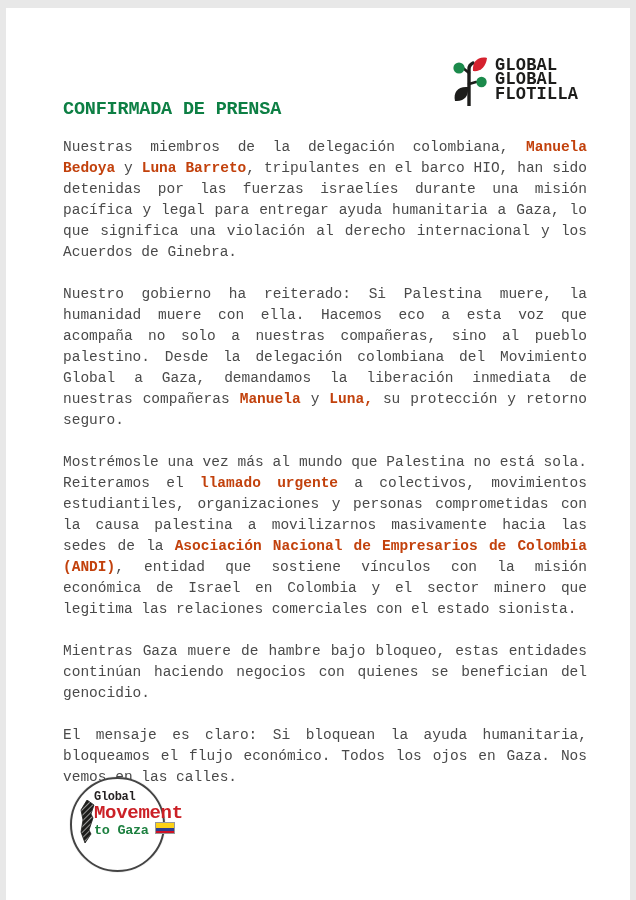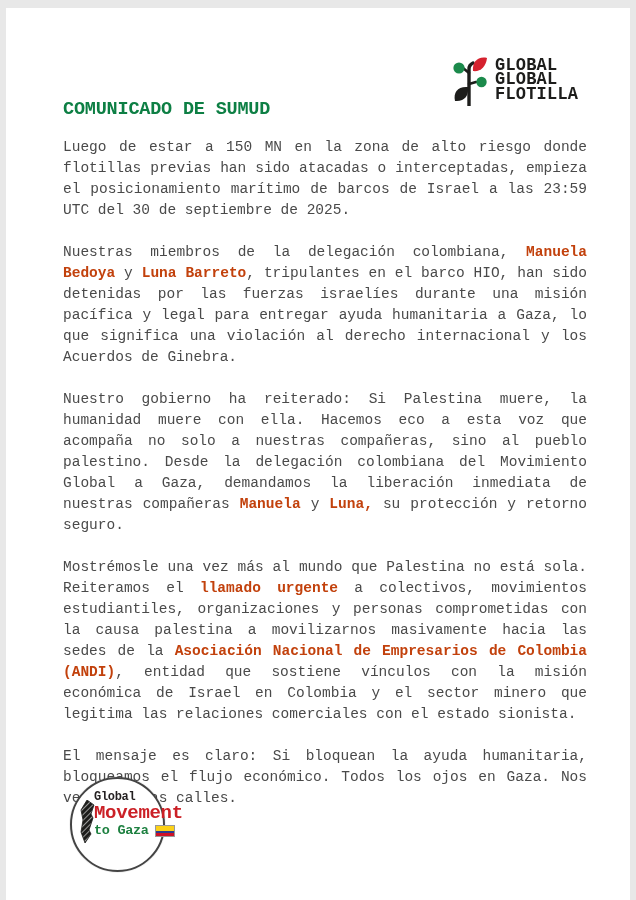--- a/index.html
+++ b/index.html
@@ -88,21 +88,21 @@
   .gm2g-lines {
     position: absolute;
     left: 22px;
     top: 10px;
     font-weight: bold;
     letter-spacing: -0.3px;
     white-space: nowrap;
   }
   .gm2g-l1 { font-size: 12px; line-height: 16px; color: #231f20; }
   .gm2g-l2 { font-size: 19px; line-height: 17px; color: #cb2026; }
-  .gm2g-l3-row { display: flex; align-items: center; gap: 6px; }
+  .gm2g-l3-row { display: flex; align-items: flex-start; gap: 6px; }
   .gm2g-l3 { font-size: 13.5px; line-height: 17px; color: #1d8040; }
   .col-flag {
     width: 20px; height: 12px;
     display: flex; flex-direction: column;
     border: 0.5px solid #999;
   }
   .col-flag .y { flex: 2; }
   .col-flag .bl { flex: 1; }
   .col-flag .r { flex: 1; }
 </style>
@@ -124,31 +124,31 @@
       </svg>
     </span>
     <div class="wordmark">
       <div>GLOBAL</div>
       <div>GLOBAL</div>
       <div>FLOTILLA</div>
     </div>
   </div>
 
   <div class="content">
-    <div class="kicker">COMUNICADO DE SUMUD</div>
+    <div class="kicker">CONFIRMADA DE PRENSA</div>
 
     <div class="doc-body">
-      <p><span>Luego de estar a 150 MN en la zona de alto riesgo donde flotillas previas han sido atacadas o interceptadas, empieza el posicionamiento marítimo de barcos de Israel a las 23:59 UTC del 30 de septiembre de 2025.</span></p>
 
       <p><span>Nuestras miembros de la delegación colombiana, </span><span class="b">Manuela Bedoya</span><span> y </span><span class="b">Luna Barreto</span><span>, tripulantes en el barco HIO, han sido detenidas por las fuerzas israelíes durante una misión pacífica y legal para entregar ayuda humanitaria a Gaza, lo que significa una violación al derecho internacional y los Acuerdos de Ginebra.</span></p>
 
       <p><span>Nuestro gobierno ha reiterado: Si Palestina muere, la humanidad muere con ella. Hacemos eco a esta voz que acompaña no solo a nuestras compañeras, sino al pueblo palestino. Desde la delegación colombiana del Movimiento Global a Gaza, demandamos la liberación inmediata de nuestras compañeras </span><span class="b">Manuela</span><span> y </span><span class="b">Luna,</span><span> su protección y retorno seguro.</span></p>
 
       <p><span>Mostrémosle una vez más al mundo que Palestina no está sola. Reiteramos el </span><span class="b">llamado urgente</span><span> a colectivos, movimientos estudiantiles, organizaciones y personas comprometidas con la causa palestina a movilizarnos masivamente hacia las sedes de la </span><span class="b">Asociación Nacional de Empresarios de Colombia (ANDI)</span><span>, entidad que sostiene vínculos con la misión económica de Israel en Colombia y el sector minero que legitima las relaciones comerciales con el estado sionista.</span></p>
 
+      <p><span>Mientras Gaza muere de hambre bajo bloqueo, estas entidades continúan haciendo negocios con quienes se benefician del genocidio.</span></p>
 
       <p><span>El mensaje es claro: Si bloquean la ayuda humanitaria, bloqueamos el flujo económico. Todos los ojos en Gaza. Nos vemos en las calles.</span></p>
     </div>
   </div>
 
   <div class="gm2g-badge">
     <span class="map">
       <svg width="16" height="44" viewBox="0 0 16 44">
         <defs>
           <pattern id="keff" width="4" height="4" patternUnits="userSpaceOnUse" patternTransform="rotate(45)">

